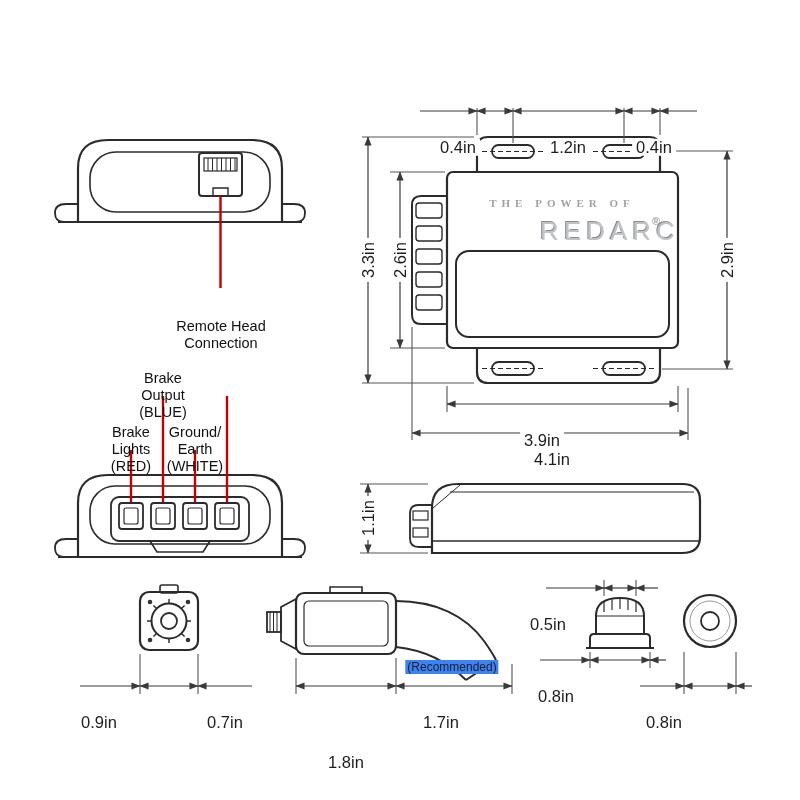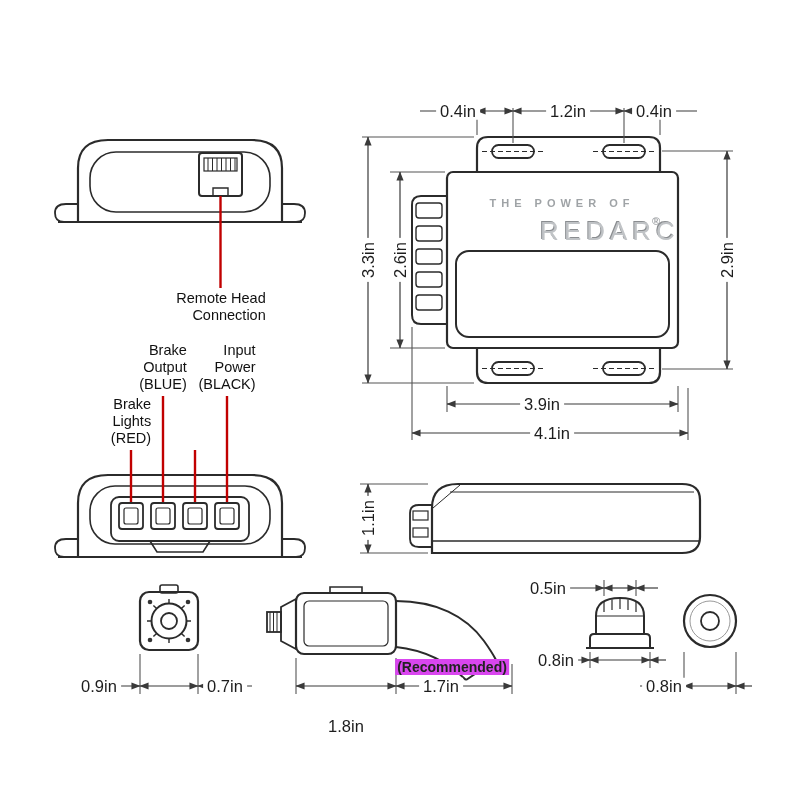--- a/index.html
+++ b/index.html
@@ -1,28 +1,28 @@
 <!DOCTYPE html>
 <html><head>
 <meta charset="utf-8">
 <style>
   html,body{margin:0;padding:0;background:#fff;}
   #canvas{position:relative;width:800px;height:800px;background:#fff;overflow:hidden;
           font-family:"Liberation Sans",sans-serif;color:#222;}
   #art{position:absolute;left:0;top:0;}
   .dim{position:absolute;transform:translate(-50%,-50%);font-size:16.5px;color:#1d1d1d;
-       background:#fff;padding:0 4px;white-space:nowrap;line-height:1;}
+       background:#fff;padding:0 4px;white-space:nowrap;line-height:1;margin-top:36px;}
   .vdim{position:absolute;transform:translate(-50%,-50%) rotate(-90deg);font-size:16.5px;
         color:#1d1d1d;background:#fff;padding:0 4px;white-space:nowrap;line-height:1;}
   .callout{position:absolute;transform:translate(-50%,-50%);font-size:14.5px;line-height:1.18;
-           color:#111;text-align:right;white-space:pre-line;}
-  .note{position:absolute;transform:translate(-50%,-50%);font-size:14px;color:#222;
-        background:#d946ef;padding:0 2px;white-space:nowrap;font-weight:bold;}
+           color:#111;text-align:center;white-space:pre-line;margin-top:28px;}
+  .note{position:absolute;transform:translate(-50%,-50%);font-size:12px;color:#222;
+        background:#3b82f6;padding:0 2px;white-space:nowrap;}
   .brand1{position:absolute;transform:translate(-50%,-50%);font-size:11px;font-weight:bold;
-          letter-spacing:5px;color:#9fa3a6;text-shadow:1px 1px 0 #fff;white-space:nowrap;}
+          letter-spacing:5px;color:#9fa3a6;text-shadow:1px 1px 0 #fff;white-space:nowrap;font-family:Liberation Serif, serif;}
   .brand2{position:absolute;transform:translate(-50%,-50%);font-size:26px;font-weight:normal;
           letter-spacing:5px;color:#c0c3c6;text-shadow:1px 1px 1px #fff,-1px -1px 0 #8a8d90;
           white-space:nowrap;margin-left:48px;}
   .reg{position:absolute;transform:translate(-50%,-50%);font-size:11px;font-weight:bold;
        color:#9b9ea1;}
 </style>
 </head>
 <body>
 
 <div id="canvas">
@@ -198,37 +198,37 @@
 
 <div class="brand1" style="left:562px;top:203px">THE POWER OF</div>
 <div class="brand2" style="left:562px;top:231px">REDARC</div>
 <div class="reg" style="left:656px;top:221px">®</div>
 
 <div class="callout" style="left:221px;top:307px">Remote Head
 Connection</div>
 <div class="callout" style="left:163px;top:368px">Brake
 Output
 (BLUE)</div>
-<div class="callout" style="left:227px;top:368px">Input
-Power
-(BLACK)</div>
 <div class="callout" style="left:131px;top:422px">Brake
 Lights
 (RED)</div>
+<div class="callout" style="left:195px;top:422px">Ground/
+Earth
+(WHITE)</div>
 
 <div class="dim" style="left:458px;top:111px">0.4in</div>
 <div class="dim" style="left:568px;top:111px">1.2in</div>
 <div class="dim" style="left:654px;top:111px">0.4in</div>
 
 <div class="vdim" style="left:368px;top:260px">3.3in</div>
 <div class="vdim" style="left:400px;top:260px">2.6in</div>
 <div class="vdim" style="left:727px;top:260px">2.9in</div>
 
 <div class="dim" style="left:542px;top:404px">3.9in</div>
-<div class="dim" style="left:552px;top:433px">4.1in</div>
+<div class="dim" style="left:552px;top:423px">4.1in</div>
 
 <div class="vdim" style="left:368px;top:518px">1.1in</div>
 
 <div class="dim" style="left:99px;top:686px">0.9in</div>
 <div class="dim" style="left:225px;top:686px">0.7in</div>
 
 <div class="dim" style="left:346px;top:726px">1.8in</div>
 <div class="note" style="left:452px;top:667px">(Recommended)</div>
 <div class="dim" style="left:441px;top:686px">1.7in</div>
 

